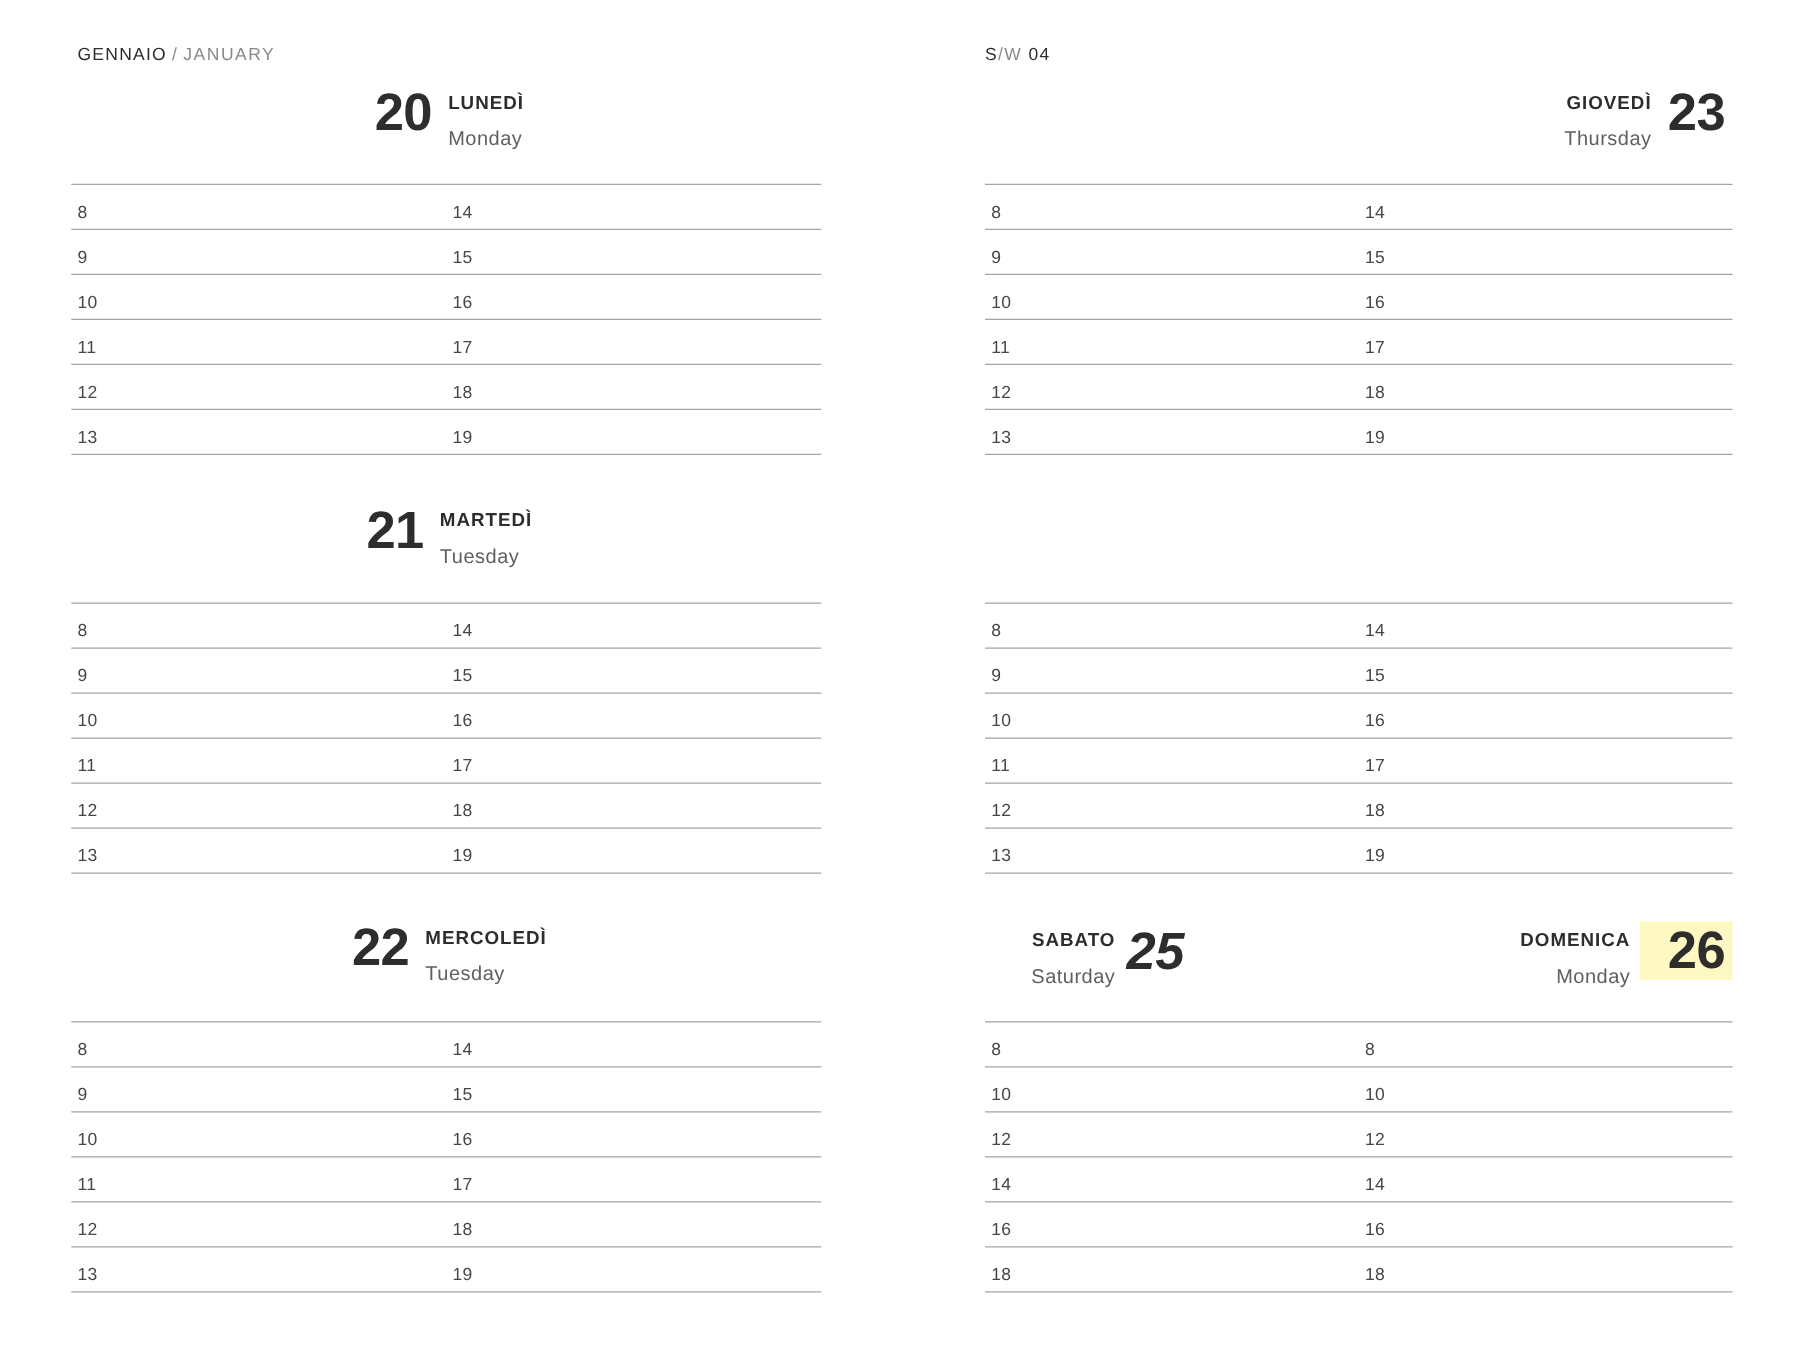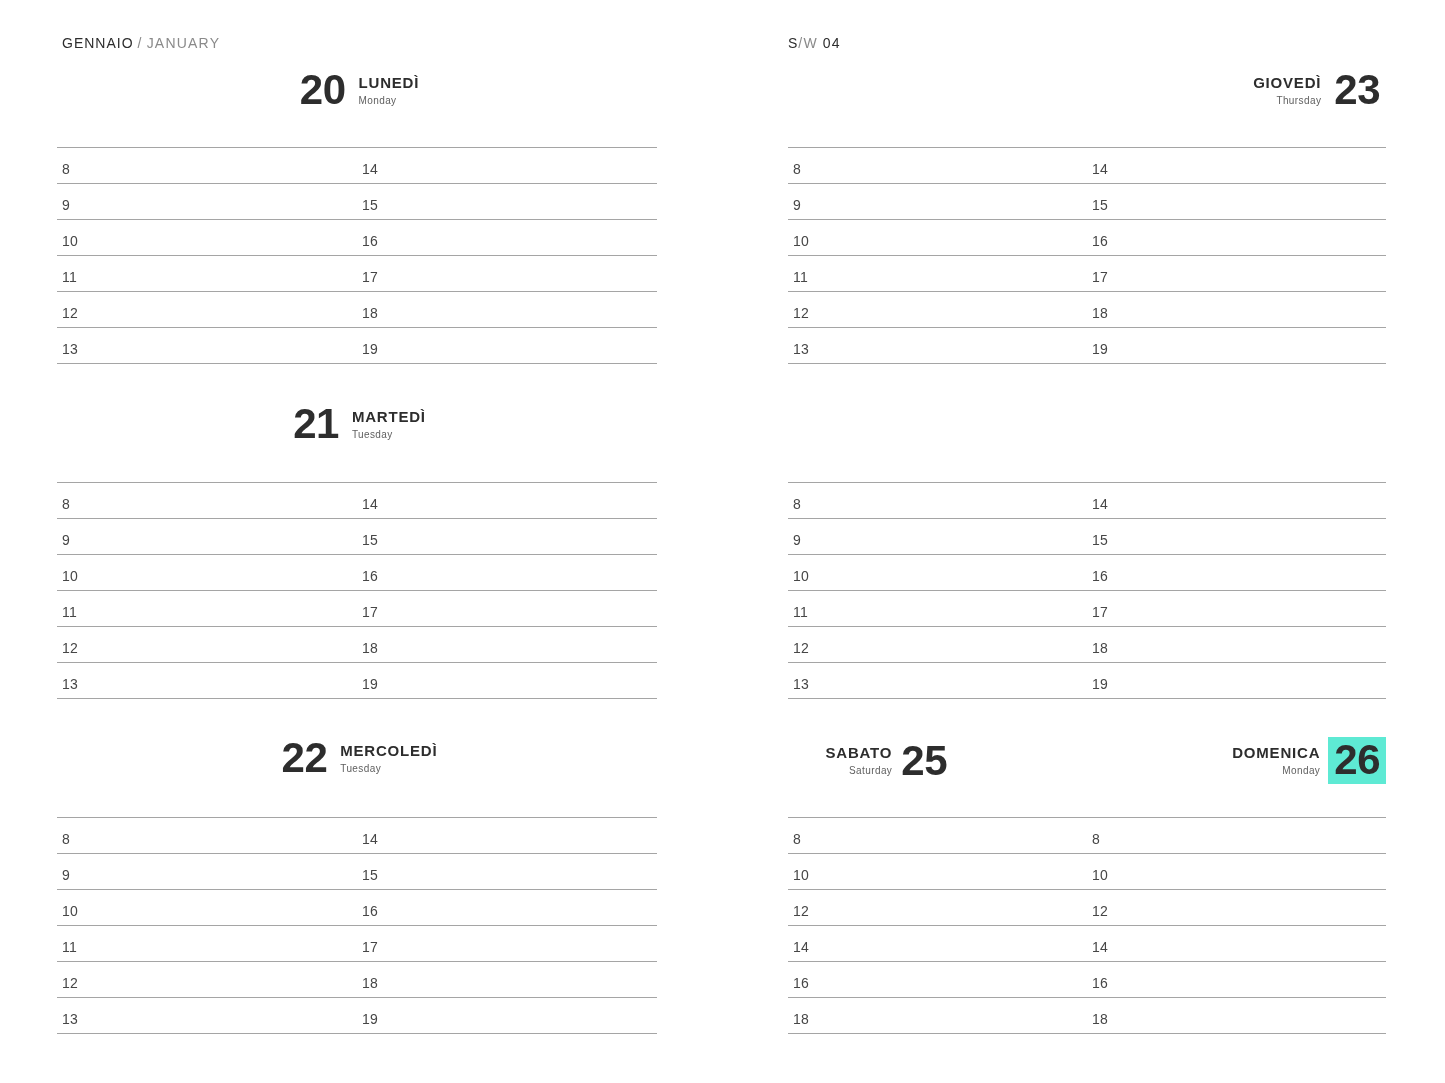--- a/index.html
+++ b/index.html
@@ -38,44 +38,44 @@
     color: #2d2d2d; letter-spacing: -0.5px;
   }
   .day-labels { padding-top: 3px; }
   .align-left  .day-labels { margin-left: 13px; }
   .align-right .day-labels { margin-right: 13px; }
   .day-name-it {
     font-size: 15px; font-weight: 700; letter-spacing: 0.8px;
     line-height: 14px; color: #2d2d2d;
   }
   .day-name-en {
-    font-size: 10px; font-weight: 400; letter-spacing: 0.4px;
-    line-height: 15px; color: #606060; margin-top: 3px;
+    font-size: 16px; font-weight: 400; letter-spacing: 0.4px;
+    line-height: 15px; color: #606060; margin-top: 14px;
   }
   .hdr-1 { top: 73px; }
   .hdr-2 { top: 407px; }
   .hdr-3 { top: 741px; }
 
   
   .weekend-header {
     position: absolute; top: 737px; left: 0; right: 0;
     display: flex;
   }
   .weekend-half {
     width: 50%; display: flex; justify-content: flex-end;
     align-items: flex-start; text-align: right;
   }
   .weekend-half.sat { padding-right: 140px; }
   .weekend-half .day-labels { padding-top: 9px; }
   .weekend-half.sat .day-labels { margin-right: 9px; }
   .weekend-half.sun .day-labels { margin-right: 8px; }
-  .weekend-half.sat .day-num { margin-top: 7px; }
+  .weekend-half.sat .day-num { margin-top: 7px; font-style: italic; }
   .day-num.boxed {
-    background: #5eead4;
-    padding: 6px 6px 7px 6px;
+    background: #fef9c3;
+    padding: 6px 6px 7px 22px;
   }
 
   
   .time-grid {
     position: absolute; left: 0; right: 0;
     border-bottom: 1px solid #a5a5a5;
   }
   .grid-1 { top: 147px; }
   .grid-2 { top: 482px; }
   .grid-3 { top: 817px; }

